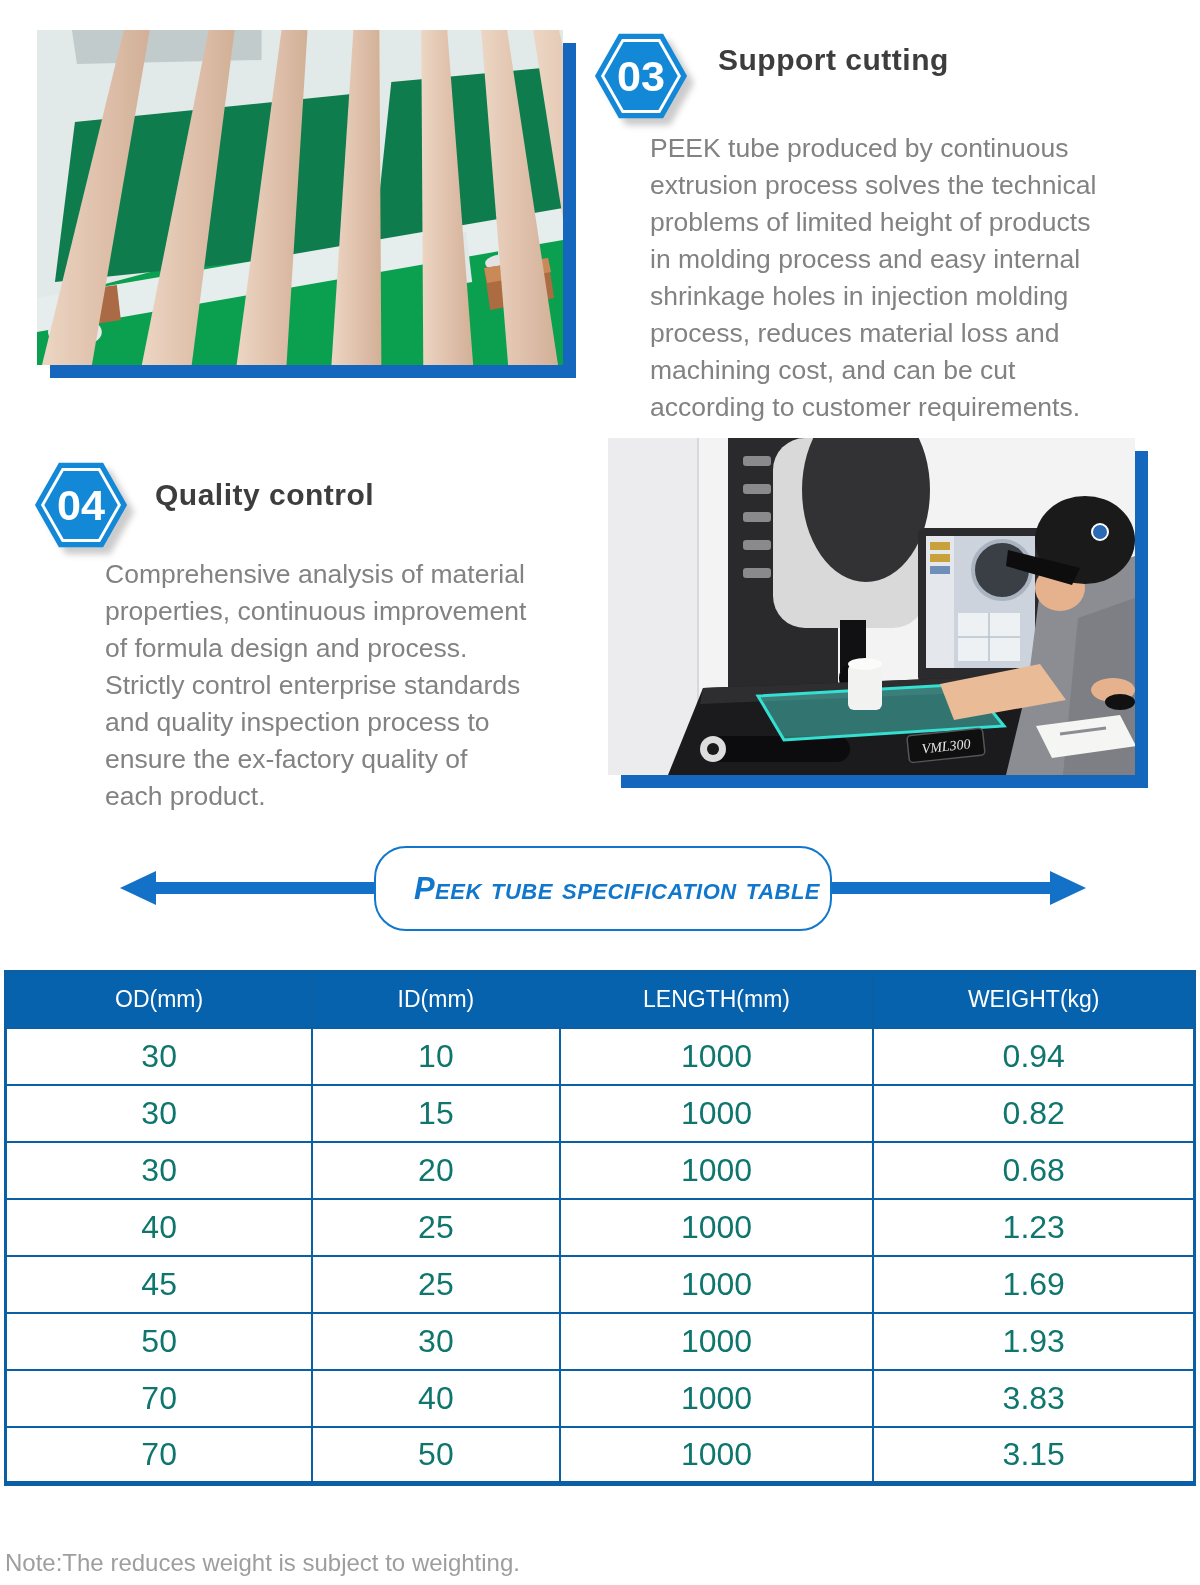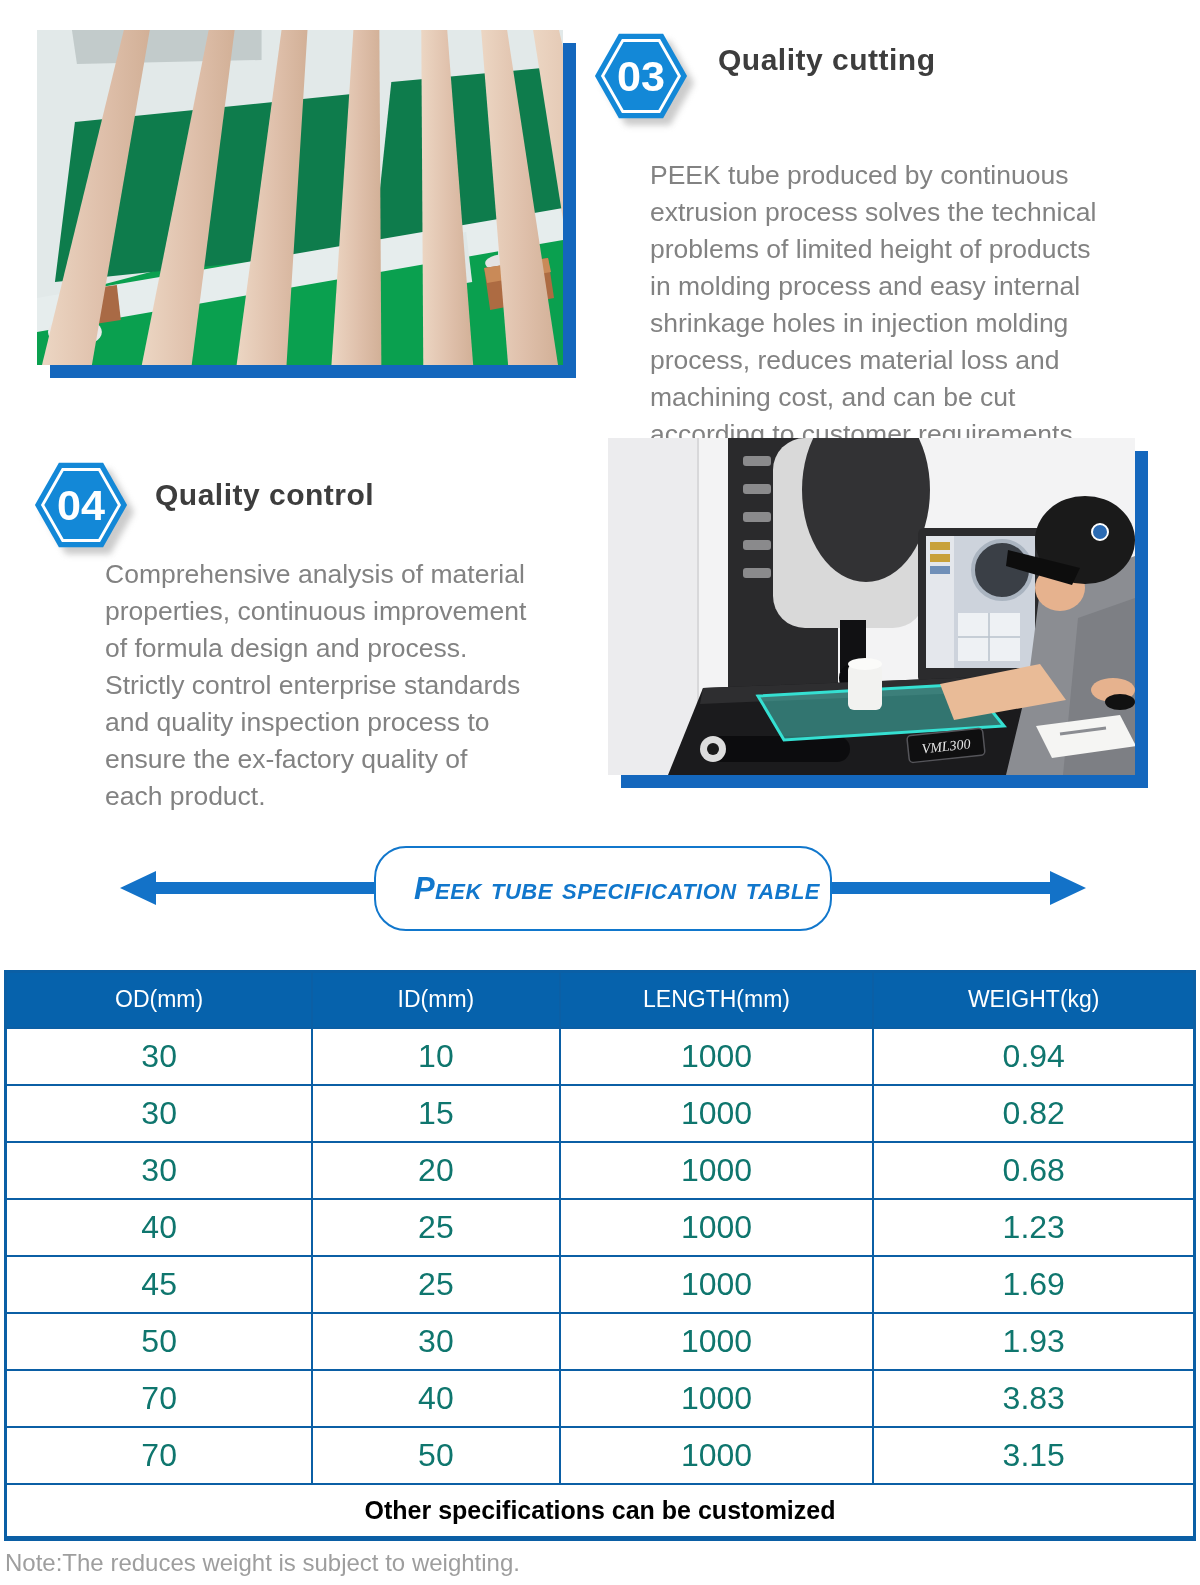--- a/index.html
+++ b/index.html
@@ -30,21 +30,21 @@
     position:absolute; font-size:30px; font-weight:bold; color:#3d3d3d;
     letter-spacing:.5px;
   }
   #title-03 { left:718px; top:43px; }
   #title-04 { left:155px; top:478px; }
 
   .step-desc {
     position:absolute; font-size:26.5px; line-height:37px; color:#828282;
     white-space:pre-line;
   }
-  #desc-03 { left:650px; top:130px; width:525px;margin-top:27px; }
+  #desc-03 { left:650px; top:130px; width:525px; }
   #desc-04 { left:105px; top:556px; width:505px; }
 
   
   .banner-arrow { position:absolute; top:871px; width:256px; height:34px; }
   #arrow-left  { left:120px; }
   #arrow-right { left:830px; }
   .banner-box {
     position:absolute; left:374px; top:846px; width:458px; height:85px;
     background:#ffffff; border:2px solid #1177cc; border-radius:32px;
     display:flex; align-items:center; justify-content:center; z-index:2;
@@ -114,21 +114,21 @@
     <polygon points="445,0 471,0 522,335 472,335" fill="url(#tubeGrad)"></polygon>
     <polygon points="497,0 523,0 600,335 550,335" fill="url(#tubeGrad)"></polygon>
   </svg>
 </div>
 
 <svg class="badge" id="badge-03" viewBox="0 0 100 100">
   <polygon points="2,50 27,6 73,6 98,50 73,94 27,94" fill="#1388d7"></polygon>
   <polygon points="10,50 31,13 69,13 90,50 69,87 31,87" fill="none" stroke="#ffffff" stroke-width="3"></polygon>
   <text x="50" y="66" text-anchor="middle" font-size="45" font-weight="bold" fill="#ffffff" font-family="Liberation Sans, sans-serif">03</text>
 </svg>
-<div class="step-title" id="title-03">Quality cutting</div>
+<div class="step-title" id="title-03">Support cutting</div>
 <div class="step-desc" id="desc-03">PEEK tube produced by continuous
 extrusion process solves the technical
 problems of limited height of products
 in molding process and easy internal
 shrinkage holes in injection molding
 process, reduces material loss and
 machining cost, and can be cut
 according to customer requirements.</div>
 
 <svg class="badge" id="badge-04" viewBox="0 0 100 100">
@@ -288,19 +288,16 @@
       <td>40</td>
       <td>1000</td>
       <td>3.83</td>
     </tr>
     <tr>
       <td>70</td>
       <td>50</td>
       <td>1000</td>
       <td>3.15</td>
     </tr>
-    <tr>
-      <td class="footer-cell" colspan="4">Other specifications can be customized</td>
-    </tr>
   </tbody>
 </table>
 
 <div class="note">Note:The reduces weight is subject to weighting.</div>
 
 </body></html>

